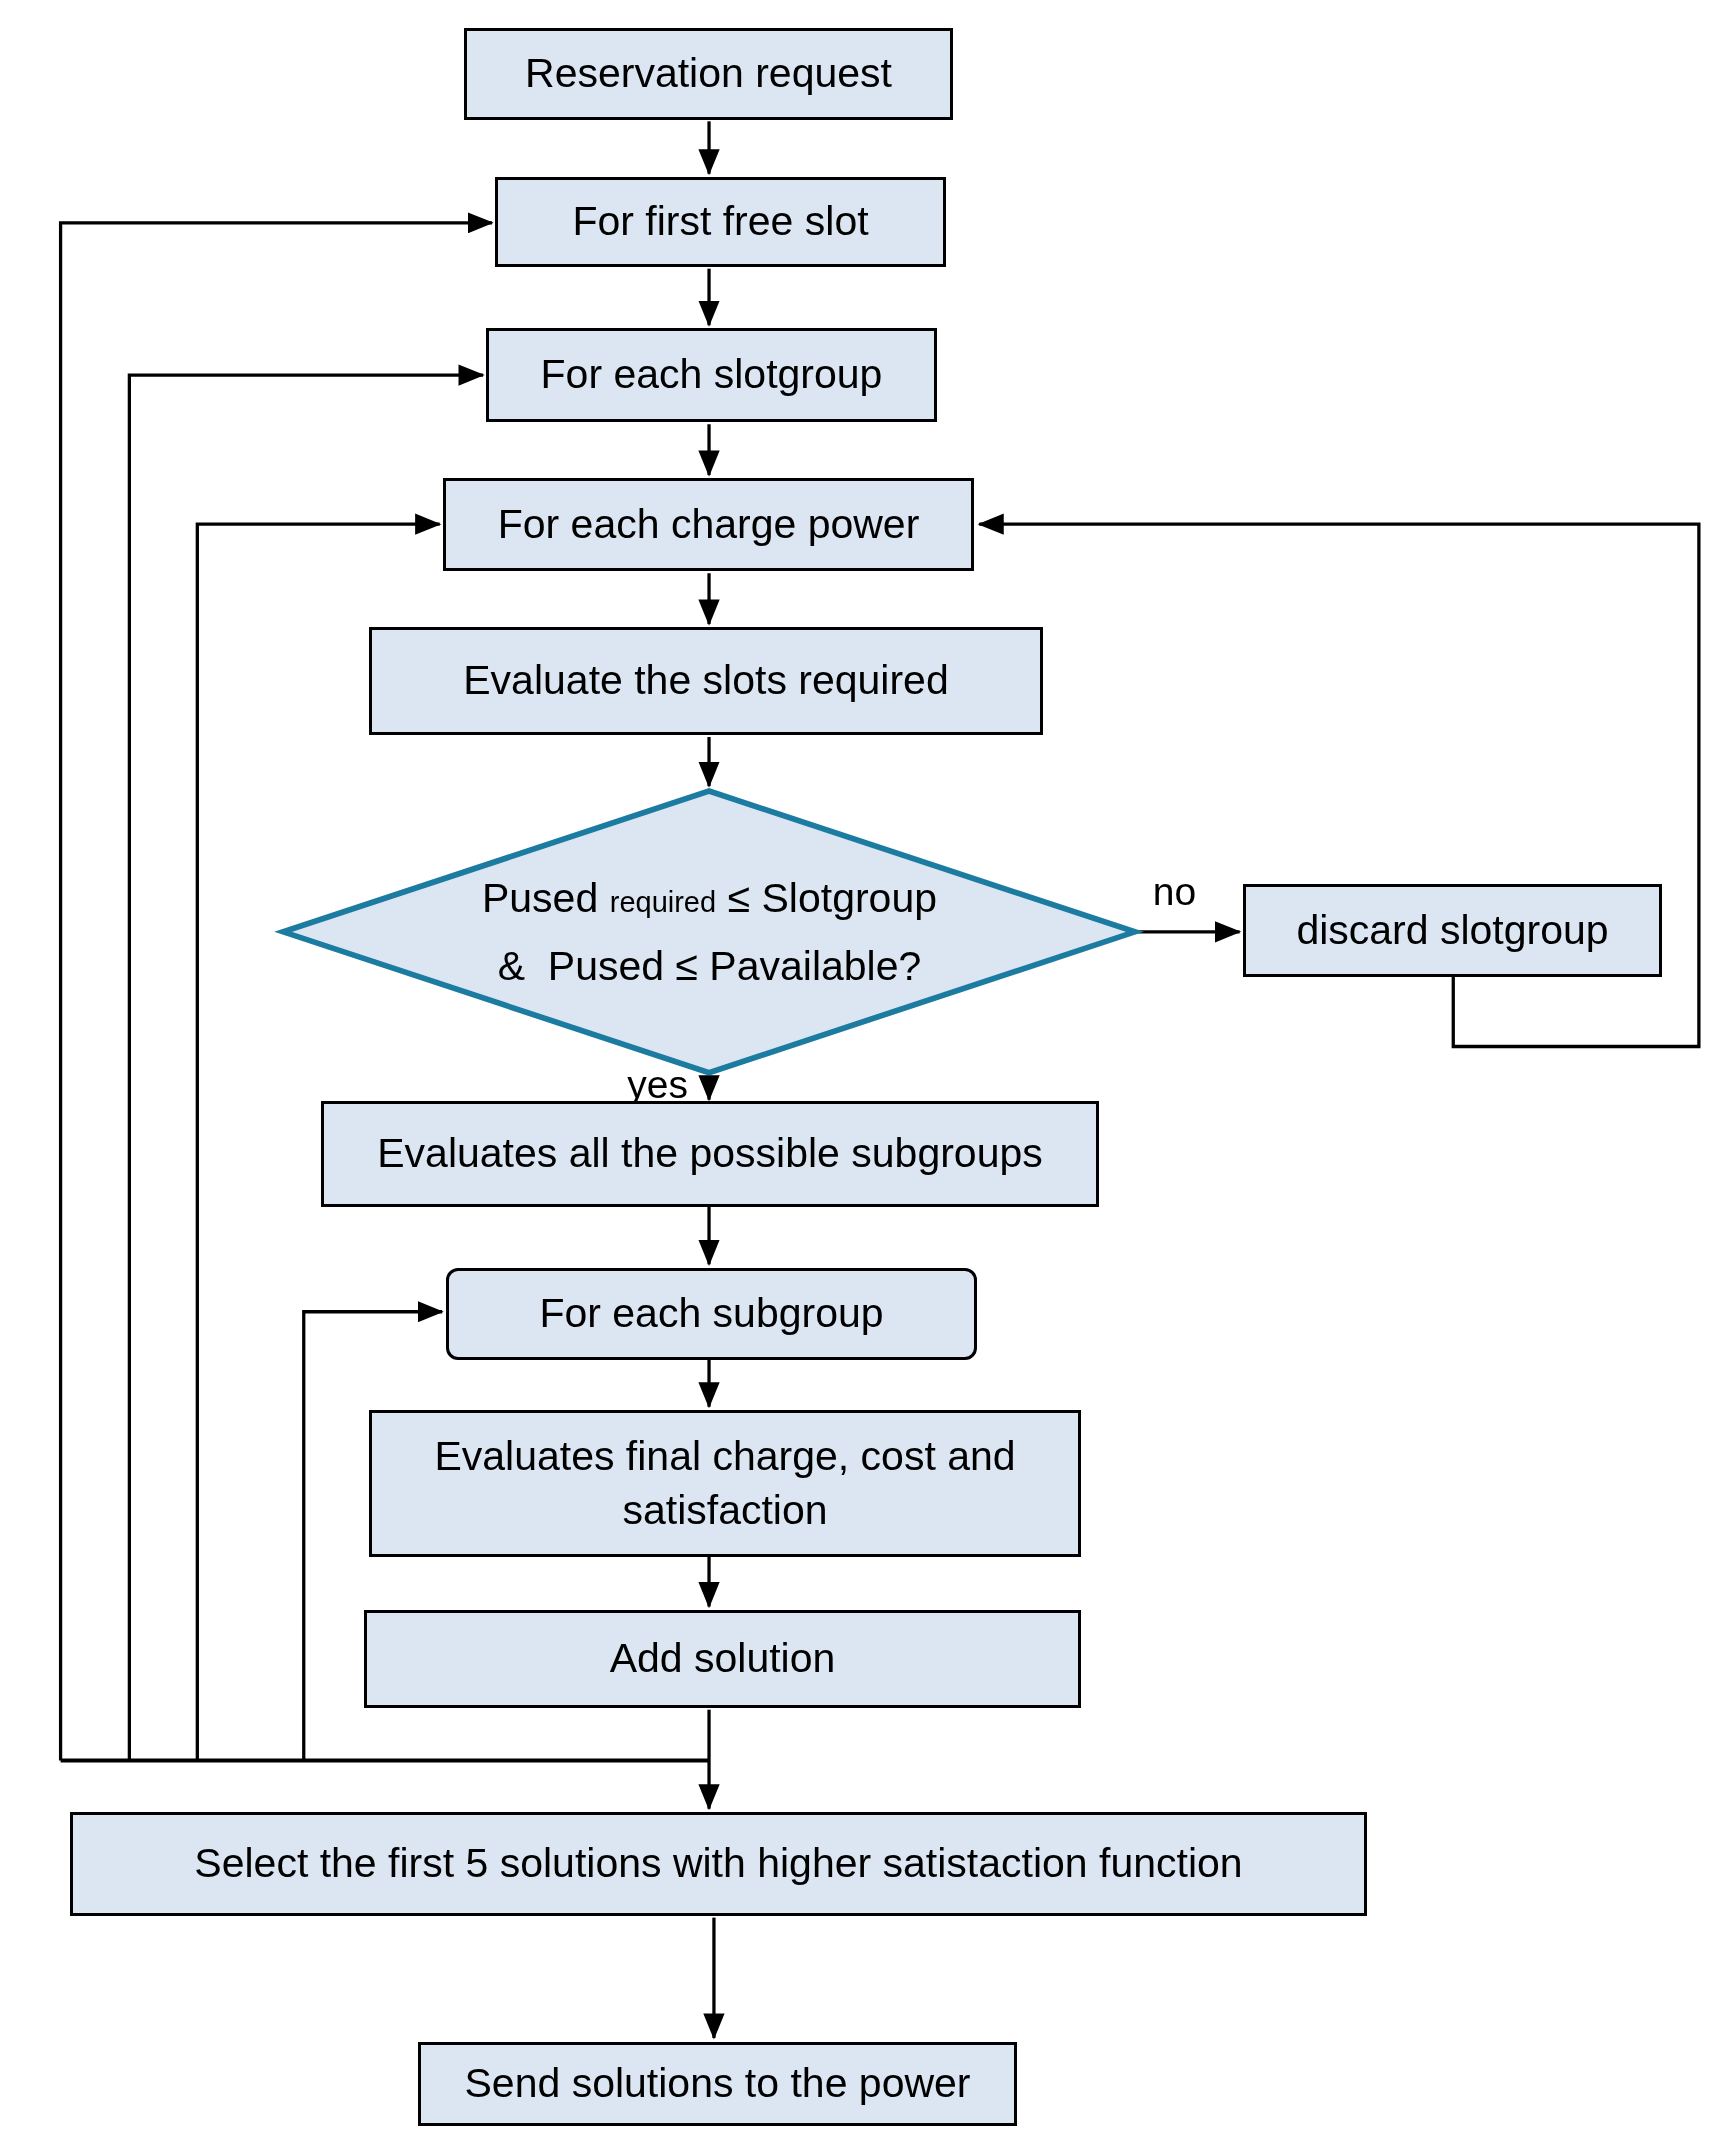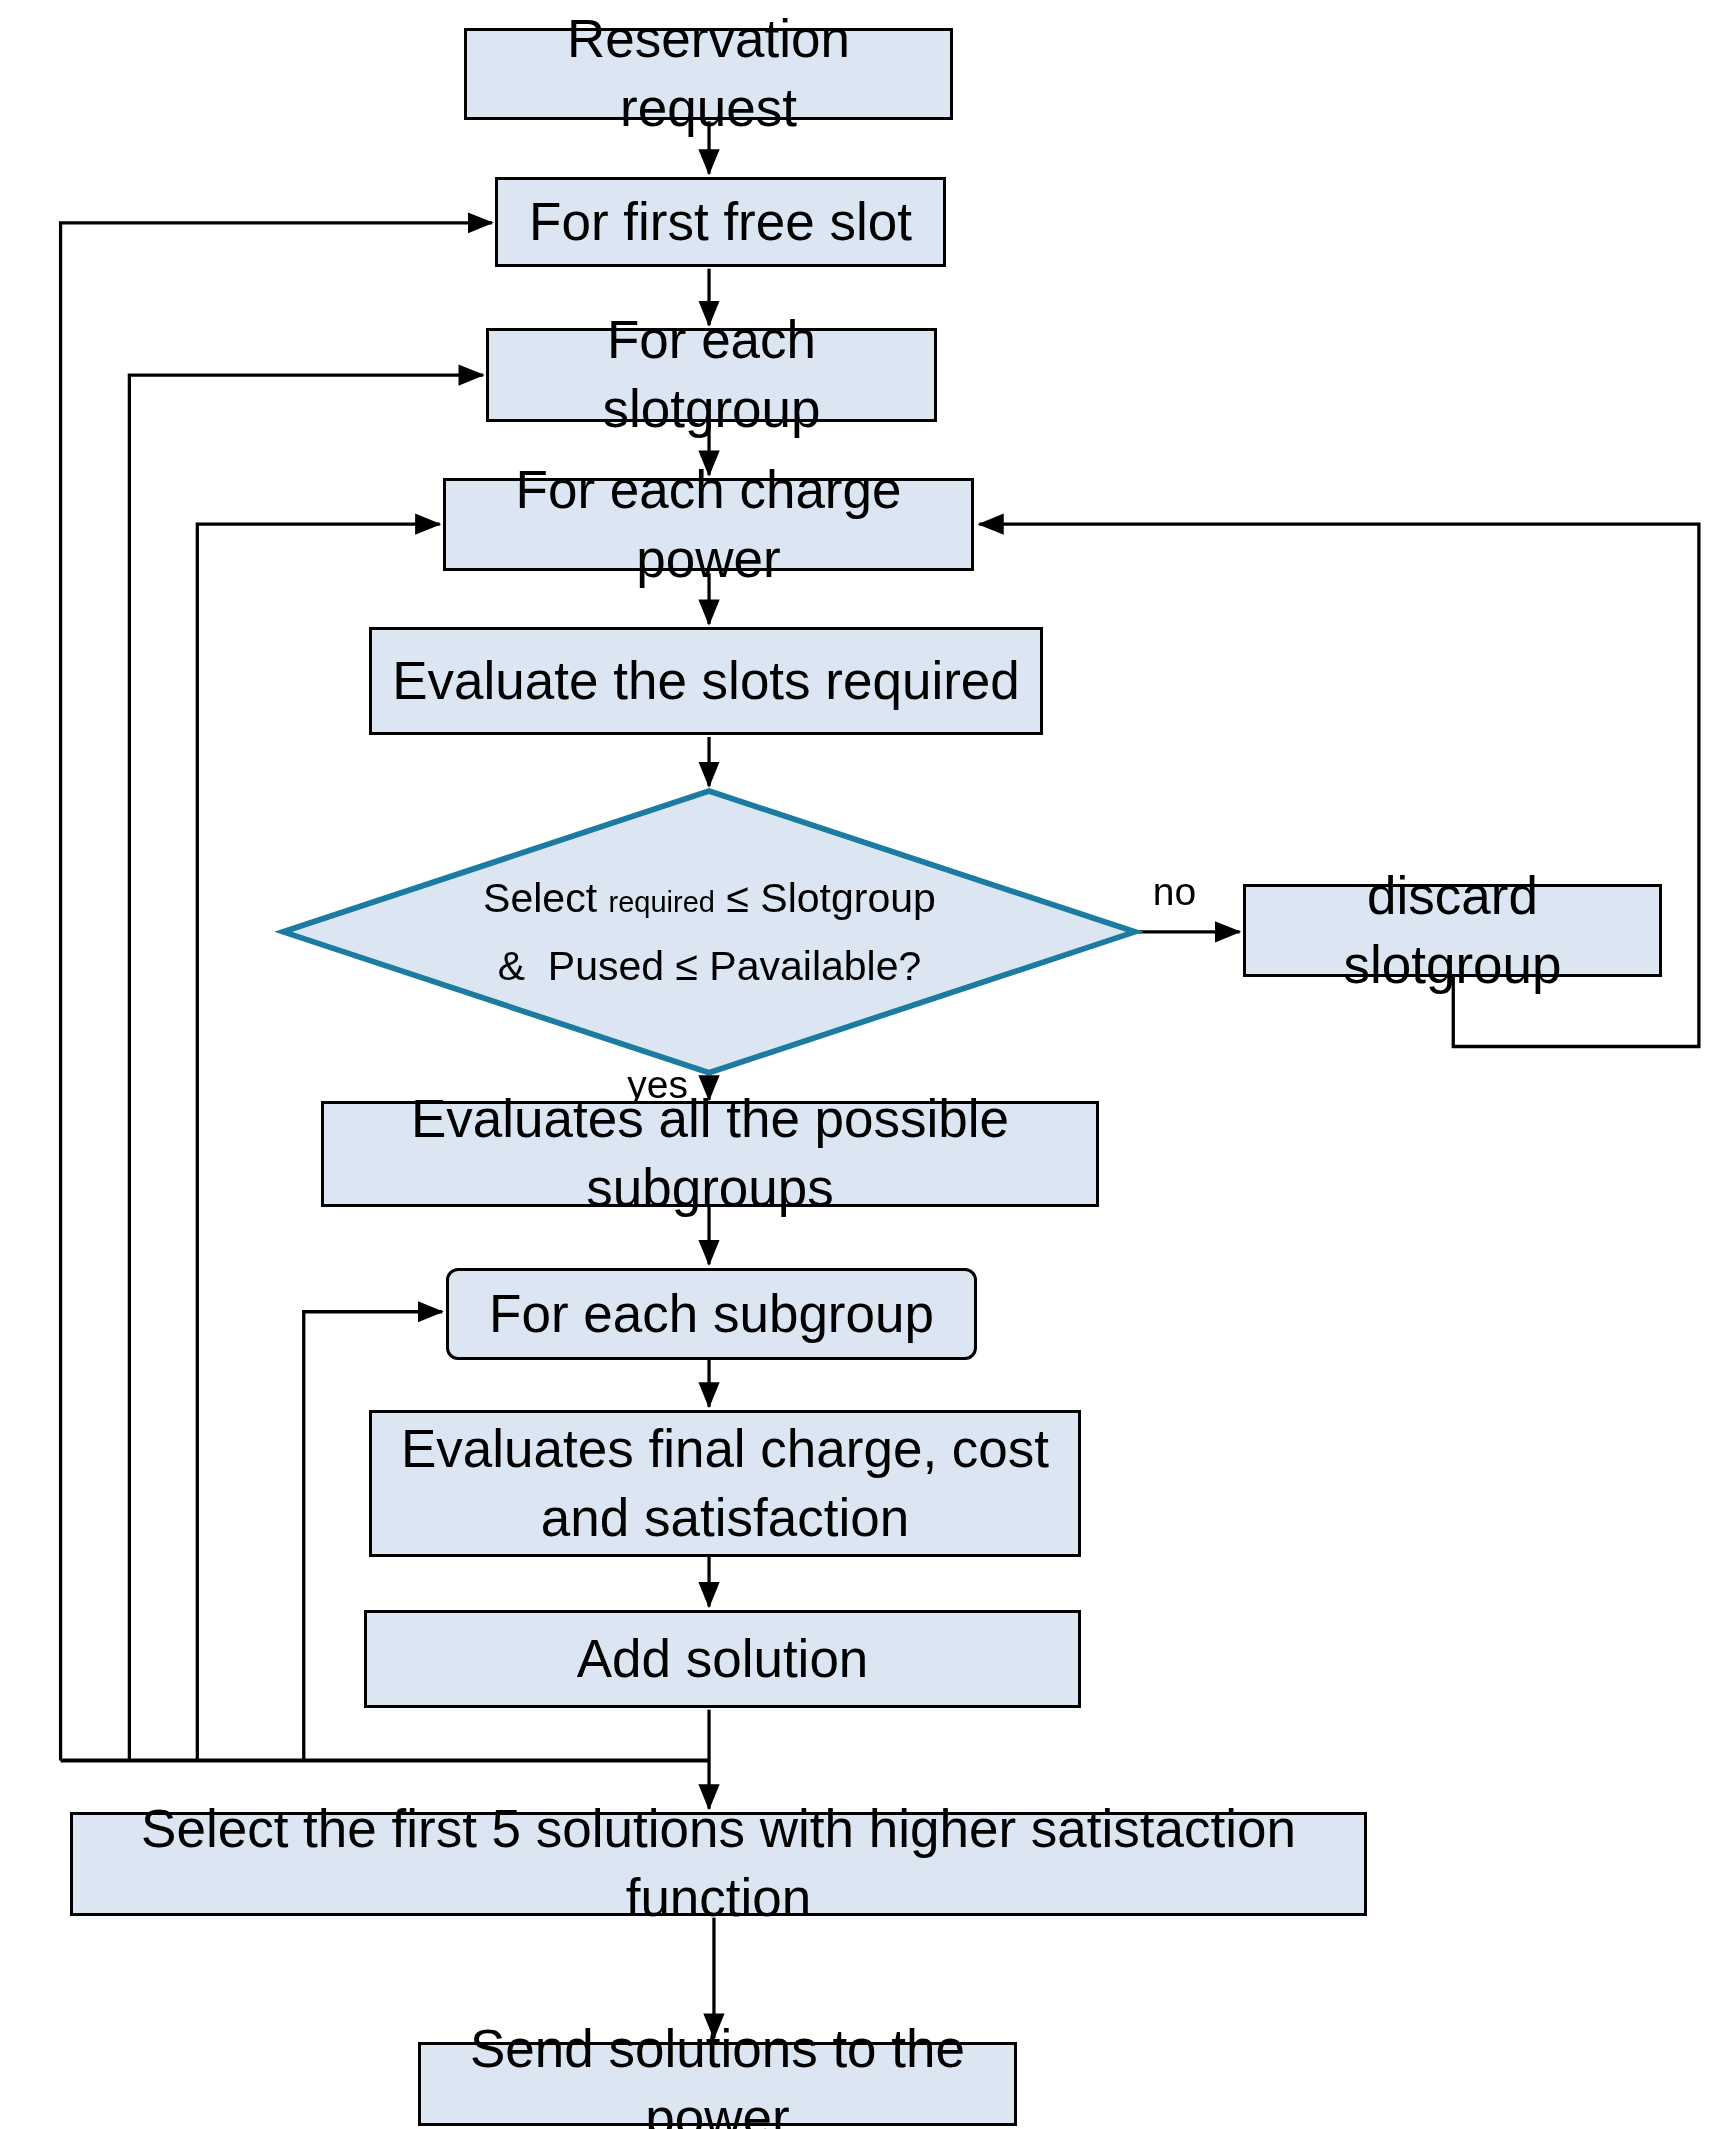--- a/index.html
+++ b/index.html
@@ -34,21 +34,21 @@
   .node {
     position: absolute;
     box-sizing: border-box;
     background: var(--box-fill, #dbe6f2);
     border: 3.3px solid var(--line-color, #000000);
     color: var(--text-color, #000000);
     display: flex;
     align-items: center;
     justify-content: center;
     text-align: center;
-    font-size: 53px;
+    font-size: 41px;
     line-height: 1.3;
     padding: 0 11.5px;
   }
   .decision-text {
     position: absolute;
     box-sizing: border-box;
     color: var(--text-color, #000000);
     display: flex;
     flex-direction: column;
     align-items: center;
@@ -125,21 +125,21 @@
   <div class="node" style="left:443px; top:478px; width:531px; height:93px;">
     <span>For each charge power</span>
   </div>
 
   <div class="node" style="left:369px; top:627px; width:674px; height:108px;">
     <span>Evaluate the slots required</span>
   </div>
 
   <div class="decision-text" style="left:382px; top:819px; width:655px; height:226px;">
     <div class="decision-line1">
-      <span>Select</span>
+      <span>Pused</span>
       <span class="small">required</span>
       <span>≤ Slotgroup</span>
     </div>
     <div class="decision-line2">&amp;&nbsp; Pused ≤ Pavailable?</div>
   </div>
 
   <div class="edge-label no-label" style="left:1107px; top:870px; width:135px;">no</div>
 
   <div class="edge-label yes-label" style="left:557px; top:1063px; width:131px;">yes</div>
 

